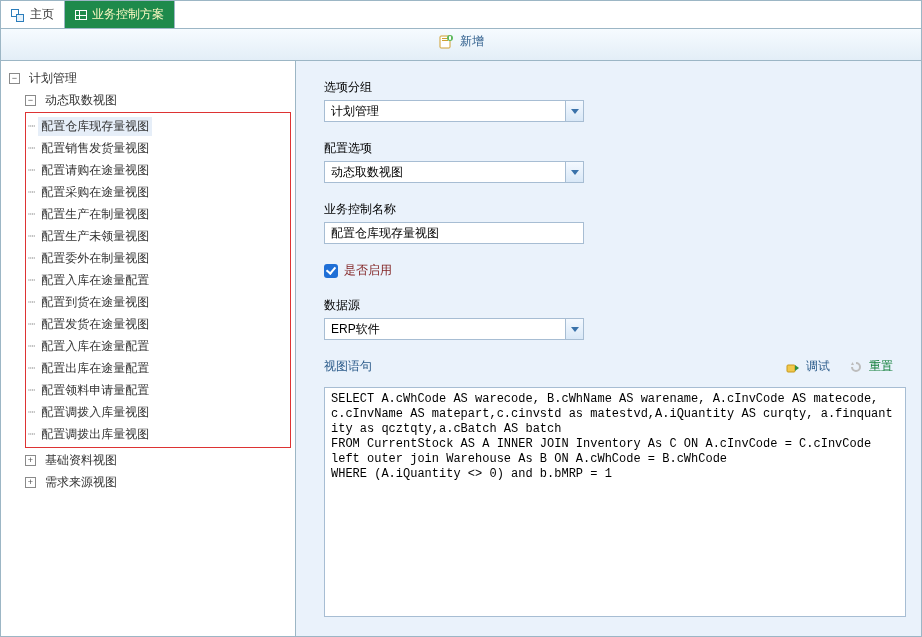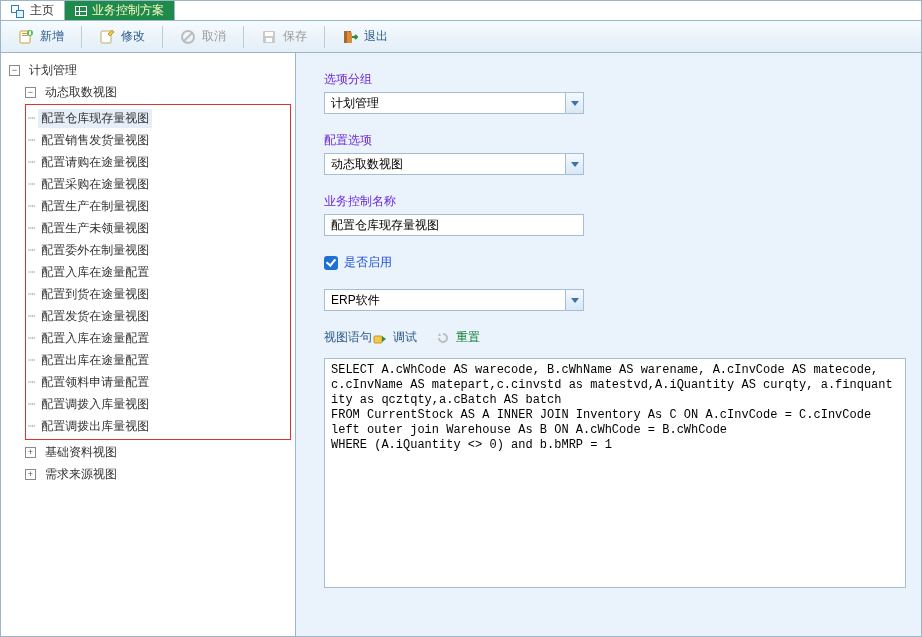--- a/index.html
+++ b/index.html
@@ -1,31 +1,31 @@
 <!DOCTYPE html>
 <html><head>
 <meta charset="utf-8">
 <style>
   * { box-sizing: border-box; }
   html, body { margin:0; padding:0; font-family: "Microsoft YaHei", SimSun, Arial, sans-serif; font-size:12px; color:#333; }
   .app { width:922px; height:637px; border:1px solid #9cb6c5; background:#fff; display:flex; flex-direction:column; }
 
   
-  .tabbar { height:20px; background:#fff; border-bottom:1px solid #9cb6c5; display:flex; align-items:stretch; }
+  .tabbar { height:28px; background:#fff; border-bottom:1px solid #9cb6c5; display:flex; align-items:stretch; }
   .tab { display:flex; align-items:center; padding:0 10px; gap:5px; border-right:1px solid #9cb6c5; cursor:default; }
   .tab .ticon { width:14px; height:12px; display:inline-block; }
   .tab.home .ticon { position:relative; }
   .tab.home .ticon::before { content:""; position:absolute; left:0; top:0; width:6px; height:6px; border:1px solid #2b7dbb; }
   .tab.home .ticon::after { content:""; position:absolute; left:5px; top:5px; width:6px; height:6px; border:1px solid #2b7dbb; background:#e6f2fb; }
   .tab.active { background:#1e8a4b; color:#fef9c3; }
   .tab.active .gridicon { width:12px; height:10px; border:1px solid #fff; display:inline-block; position:relative; background:linear-gradient(#fff 1px, transparent 1px) 0 4px/100% 100% no-repeat; }
   .tab.active .gridicon::before { content:""; position:absolute; left:3px; top:0; width:1px; height:100%; background:#fff; }
 
   
-  .toolbar { height:32px; background:linear-gradient(#f6fbff,#e3eef7); border-bottom:1px solid #9cb6c5; display:flex; align-items:center; padding:0 6px; gap:2px; }
+  .toolbar { height:32px; background:linear-gradient(#f6fbff,#e3eef7); border-bottom:1px solid #9cb6c5; display:flex; align-items:center; padding:0 6px; gap:2px;flex-direction:column; }
   .tbtn { display:flex; align-items:center; gap:6px; padding:3px 10px; border:1px solid transparent; border-radius:2px; cursor:pointer; color:#2b5b8a; }
   .tbtn.disabled { color:#9a9a9a; cursor:default;font-family:Liberation Serif, serif; }
   .tsep { width:1px; height:22px; background:#b9cedd; margin:0 4px; }
   .ticon16 { width:16px; height:16px; display:inline-flex; align-items:center; justify-content:center; }
 
   
   .body { flex:1; display:flex; min-height:0; }
   .sidebar { width:295px; border-right:1px solid #9cb6c5; padding:6px 4px 6px 6px; overflow:auto; background:#fff; }
   .content { flex:1; background:#eaf2fb; padding:18px 28px 14px 28px; overflow:auto; }
 
@@ -37,31 +37,31 @@
   .tree .toggle { width:11px; height:11px; border:1px solid #8a8a8a; display:inline-flex; align-items:center; justify-content:center; font-size:9px; line-height:1; color:#555; margin-right:4px; background:#fff; cursor:pointer; }
   .tree .dots { color:#888; margin-right:2px; letter-spacing:-1px; }
   .tree .lbl { padding:1px 3px; }
   .tree .lbl.sel { background:#e6eef8; }
   .tree .redbox { border:1px solid #d33; padding:2px 2px 2px 2px; margin:1px 0 1px 0; }
   .tree .redbox li .node { height:22px; }
   .tree .redbox .lbl { color:#333; }
 
   
   .fgroup { margin-bottom:18px; }
-  .flabel { color:#6d28d9; margin-bottom:4px; }
+  .flabel { color:#000000; margin-bottom:4px; }
   .combo { width:260px; height:22px; border:1px solid #a7bdd3; background:#fff; display:flex; align-items:stretch; }
   .combo input { flex:1; border:none; padding:0 6px; font:inherit; outline:none; background:transparent; }
   .combo .cbtn { width:18px; border-left:1px solid #a7bdd3; background:linear-gradient(#f4f9ff,#d9e8f7); display:flex; align-items:center; justify-content:center; cursor:pointer; }
   .combo .cbtn::after { content:""; border-left:4px solid transparent; border-right:4px solid transparent; border-top:5px solid #3a72aa; }
   .tinput { width:260px; height:22px; border:1px solid #a7bdd3; background:#fff; padding:0 6px; font:inherit; outline:none; }
-  .chkrow { display:flex; align-items:center; gap:6px; color:#1d4ed8; }
+  .chkrow { display:flex; align-items:center; gap:6px; color:#7f1d1d; }
   .chkbox { width:14px; height:14px; border-radius:3px; background:#1f6fd6; display:inline-flex; align-items:center; justify-content:center; }
   .chkbox::after { content:""; width:4px; height:7px; border:solid #fff; border-width:0 2px 2px 0; transform:rotate(40deg); margin-top:-2px; }
 
-  .sqlhead { display:flex; align-items:center; justify-content:flex-start; margin-bottom:12px; }
+  .sqlhead { display:flex; align-items:center; justify-content:space-between; margin-bottom:12px; }
   .sqlhead .left { color:#2b5b8a; }
   .sqlhead .right { display:flex; gap:18px; }
   .linkbtn { display:flex; align-items:center; gap:5px; color:#2b5b8a; cursor:pointer; }
   .linkbtn.dis { color:#15803d; cursor:default; }
   .sqlbox { width:582px; height:230px; border:1px solid #a7bdd3; background:#fff; padding:4px 6px; font-family: SimSun, "Courier New", monospace; font-size:12px; line-height:15px; white-space:pre-wrap; word-break:break-all; overflow:auto; resize:none; outline:none; }
 
   
   svg { display:block; }
 </style>
 </head>
@@ -285,20 +285,21 @@
         <div class="flabel">业务控制名称</div>
         <input class="tinput" value="配置仓库现存量视图" style="">
       </div>
 
       <div class="fgroup chkrow">
         <span class="chkbox"></span>
         <span>是否启用</span>
       </div>
 
       <div class="fgroup">
+        <div class="flabel">数据源</div>
         <div class="combo">
           <input readonly="" value="ERP软件" style="">
           <div class="cbtn"></div>
         </div>
       </div>
 
       <div class="fgroup" style="margin-bottom:0">
         <div class="sqlhead">
           <div class="left">视图语句</div>
           <div class="right">

